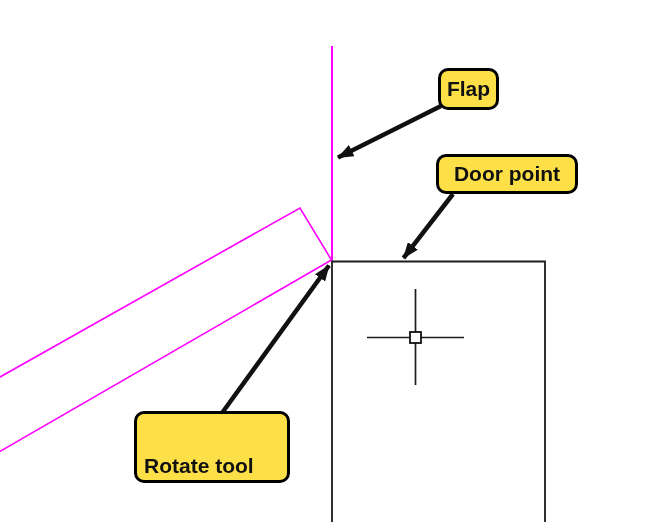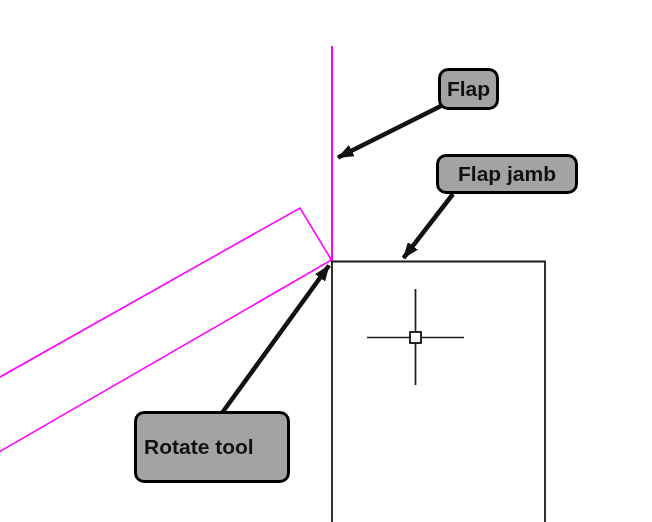--- a/index.html
+++ b/index.html
@@ -16,21 +16,21 @@
     font-family: "Liberation Sans", sans-serif;
   }
   #drawing-svg {
     position: absolute;
     left: 0;
     top: 0;
   }
   .callout {
     position: absolute;
     box-sizing: border-box;
-    background: #a3a3a3;
+    background: #fde047;
     border: 3.5px solid #000000;
     border-radius: 10px;
     color: #111111;
     font-family: "Liberation Sans", sans-serif;
     font-weight: 700;
     font-size: 21px;
     display: flex;
     align-items: center;
     justify-content: center;
     letter-spacing: 0px;
@@ -47,21 +47,21 @@
     width: 142px;
     height: 40px;
   }
   #callout-rotate {
     left: 134px;
     top: 411px;
     width: 156px;
     height: 72px;
     flex-direction: column;
     align-items: flex-start;
-    justify-content: center;
+    justify-content: flex-end;
     padding-left: 7px;
     line-height: 28px;
   }
 </style>
 </head>
 <body>
 
 <div id="stage">
 
   <svg id="drawing-svg" width="652" height="522" viewBox="0 0 652 522">
@@ -86,20 +86,20 @@
     <line x1="441" y1="106" x2="338" y2="157.5" stroke="#111111" stroke-width="4.5" marker-end="url(#arrowhead)"></line>
     <line x1="453" y1="194" x2="403.5" y2="258" stroke="#111111" stroke-width="4.5" marker-end="url(#arrowhead)"></line>
     <line x1="222" y1="413" x2="329" y2="265.5" stroke="#111111" stroke-width="4.5" marker-end="url(#arrowhead)"></line>
   </svg>
 
   <div class="callout" id="callout-flap">
     <span>Flap</span>
   </div>
 
   <div class="callout" id="callout-door-jamb">
-    <span>Flap jamb</span>
+    <span>Door point</span>
   </div>
 
   <div class="callout" id="callout-rotate">
     <span>Rotate tool</span>
   </div>
 
 </div>
 
 </body></html>

